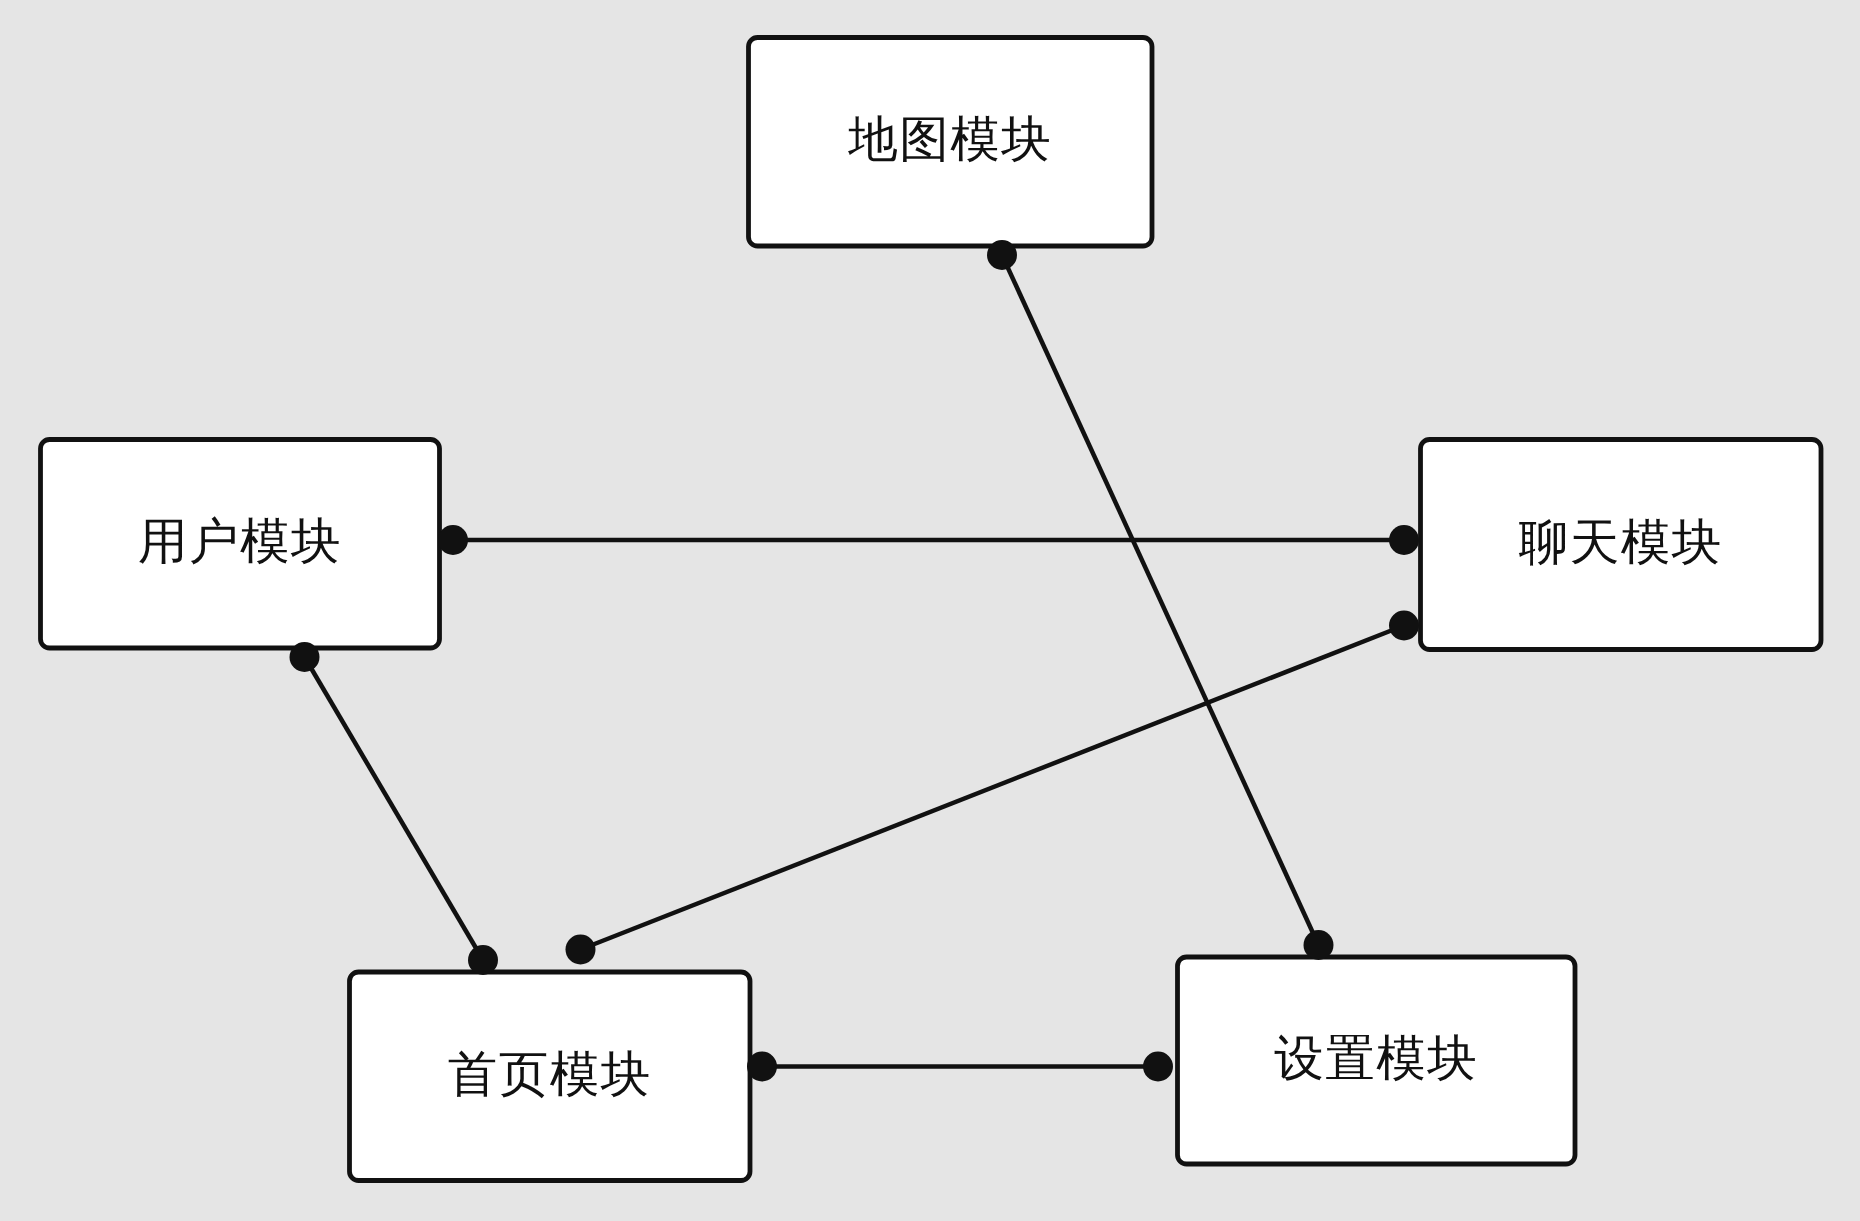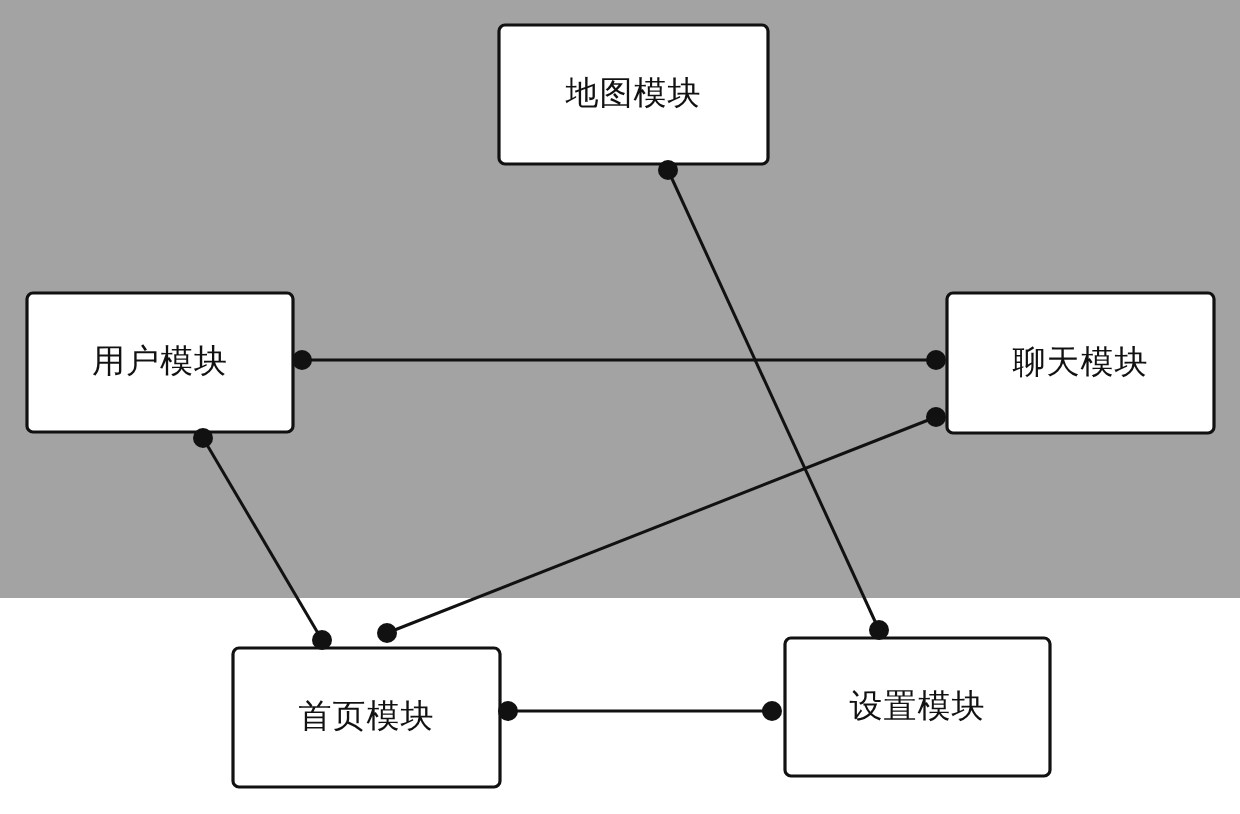--- a/index.html
+++ b/index.html
@@ -9,22 +9,22 @@
   }
   body {
     width: 1240px;
     height: 814px;
     font-family: "Liberation Sans", "DejaVu Sans", sans-serif;
     overflow: hidden;
   }
   #diagram-canvas {
     position: relative;
     width: 1240px;
-    height: 598px;
-    background: #a3a3a3;
+    height: 814px;
+    background: #e5e5e5;
   }
   #diagram-svg {
     position: absolute;
     top: 0;
     left: 0;
     width: 1240px;
     height: 814px;
     display: block;
   }
   .edge-line {

